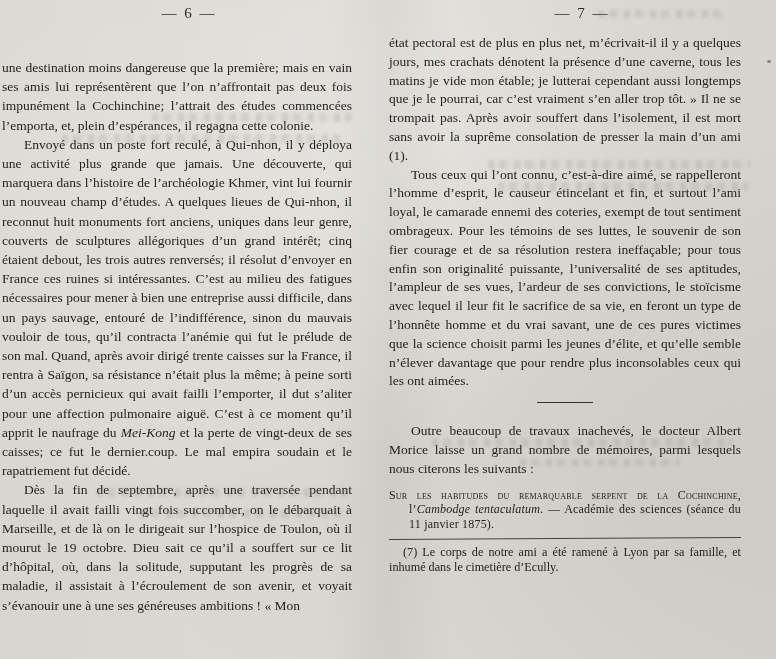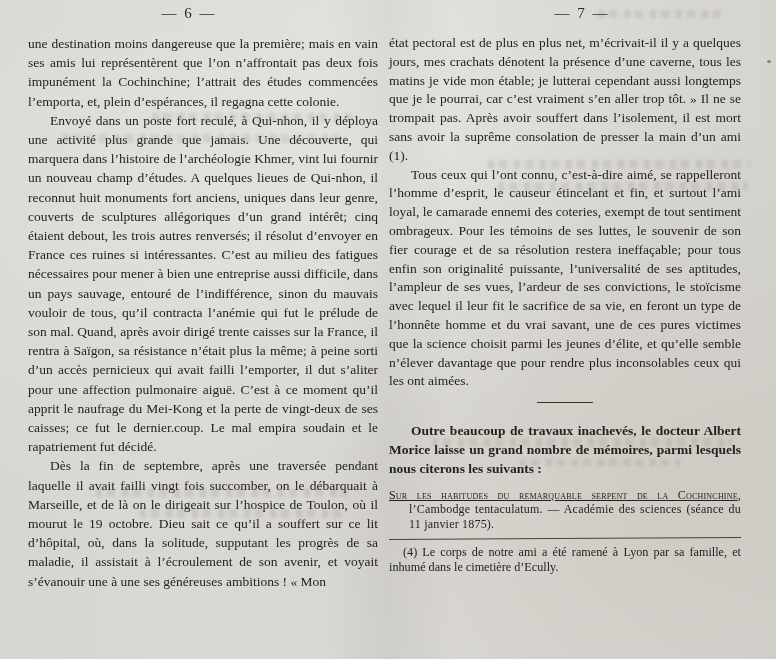--- a/index.html
+++ b/index.html
@@ -23,50 +23,50 @@
   .folio-left{left:14px;width:350px;}
   .folio-right{left:406px;width:352px;}
   .page{
     position:absolute;top:34px;
     text-align:justify;
     font-size:13.5px;
     line-height:19.2px;
     text-rendering:optimizeLegibility;
     hyphens:auto;-webkit-hyphens:auto;
   }
-  .page-left{left:28px;width:350px;}
+  .page-left{left:2px;width:350px;margin-top:24px;}
   .page-right{left:389px;width:352px;line-height:18.8px;}
   .para{margin:0;}
   .para.indent{text-indent:22px;}
   .section-divider{
     width:56px;height:0;
     border-top:1.6px solid #34322d;
     margin:11px auto 0 auto;
   }
-  .para.after-divider{margin-top:19px;font-weight:bold;}
+  .para.after-divider{margin-top:19px;}
   .bibliography{margin-top:9px;}
   .bib-entry{
     margin:0 0 6px 0;
     padding-left:20px;text-indent:-20px;
     font-size:12px;line-height:14.8px;
     letter-spacing:0.2px;
   }
   .footnote-rule{
     width:100%;height:0;
     border-top:1px solid #45423c;
     margin:6px 0 6px 0;
     transform:rotate(-0.3deg);
   }
   .footnote{
     margin:0;
     font-size:12.2px;line-height:15px;
     text-indent:14px;
   }
-  .seg-italic{}
-  .seg-smallcaps{font-variant:small-caps;text-decoration:underline;}
+  .seg-italic{font-style:italic;}
+  .seg-smallcaps{font-variant:small-caps;}
   
   .ghost{
     position:absolute;height:9px;border-radius:3px;
     filter:blur(1.6px);opacity:0.38;
     background:repeating-linear-gradient(90deg,
       rgba(108,104,96,0.42) 0 6px, rgba(108,104,96,0.05) 6px 11px,
       rgba(108,104,96,0.35) 11px 19px, rgba(108,104,96,0.04) 19px 26px);
   }
   .speck{
     position:absolute;width:4px;height:3px;border-radius:50%;
@@ -93,21 +93,21 @@
 
     <div class="section-divider"></div>
 
     <p class="para indent after-divider"><span>Outre beaucoup de travaux inachevés, le docteur Albert Morice laisse un grand nombre de mémoires, parmi lesquels nous citerons les suivants :</span></p>
 
     <div class="bibliography">
       <p class="bib-entry"><span class="seg-smallcaps">Sur les habitudes du remarquable serpent de la Cochinchine</span><span>, l’</span><span class="seg-italic">Cambodge tentaculatum</span><span>. — Académie des sciences (séance du 11 janvier 1875).</span></p>
     </div>
 
     <div class="footnote-rule"></div>
-    <p class="footnote">(4) Le corps de notre ami a été ramené à Lyon par sa famille, et inhumé dans le cimetière d’Ecully.</p>
+    <p class="footnote">(7) Le corps de notre ami a été ramené à Lyon par sa famille, et inhumé dans le cimetière d’Ecully.</p>
   </div>
 
   <div class="ghost" style="top:113px;left:152px;width:200px;"></div>
   <div class="ghost" style="top:134px;left:62px;width:278px;"></div>
   <div class="ghost" style="top:488px;left:96px;width:252px;"></div>
   <div class="ghost" style="top:509px;left:140px;width:208px;"></div>
   <div class="ghost" style="top:10px;left:598px;width:125px;height:8px;"></div>
   <div class="ghost" style="top:160px;left:488px;width:262px;"></div>
   <div class="ghost" style="top:182px;left:498px;width:250px;"></div>
   <div class="ghost" style="top:438px;left:432px;width:300px;"></div>

